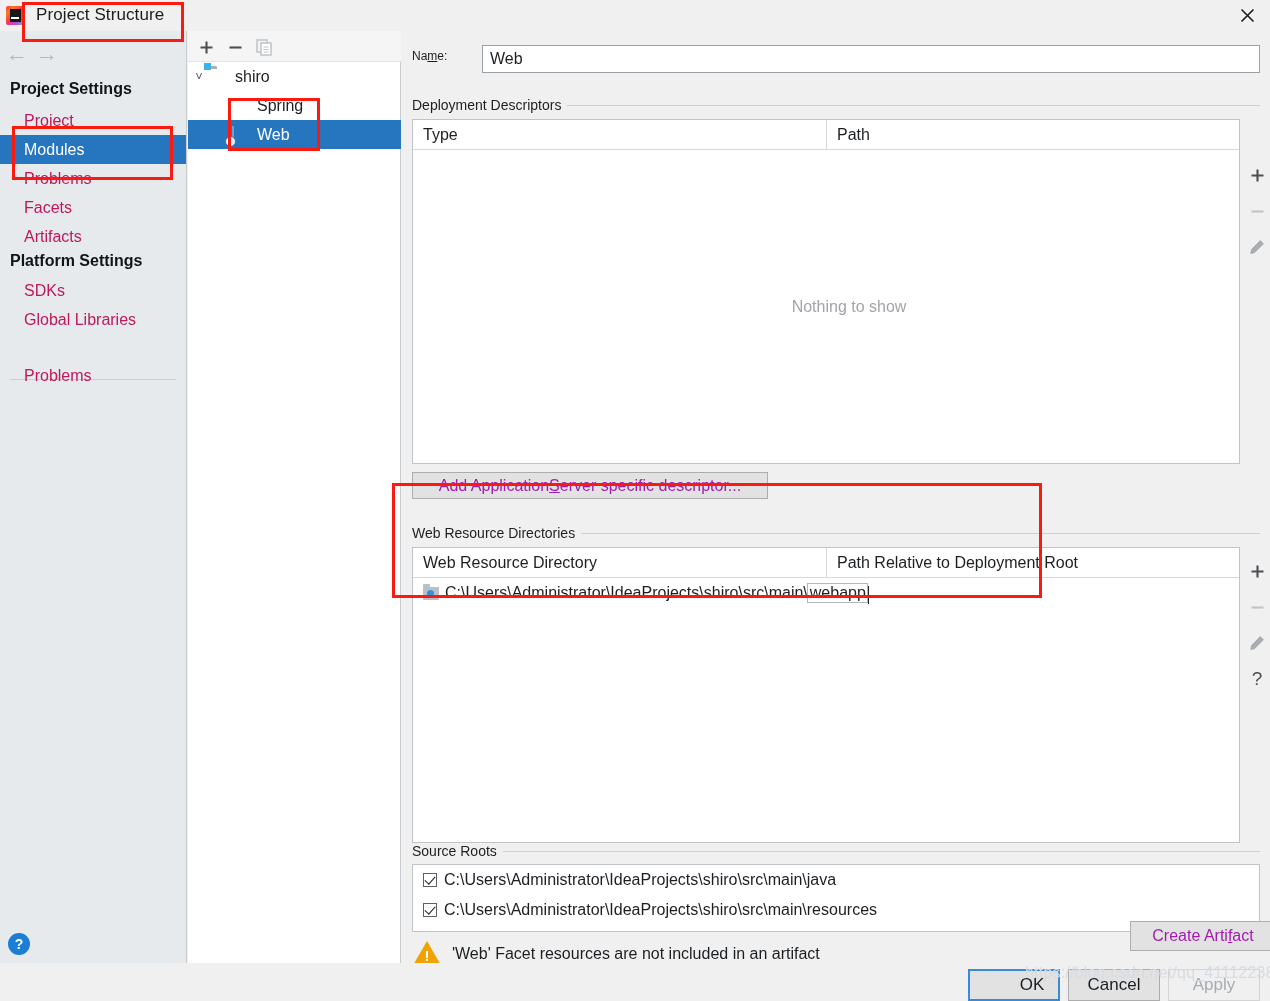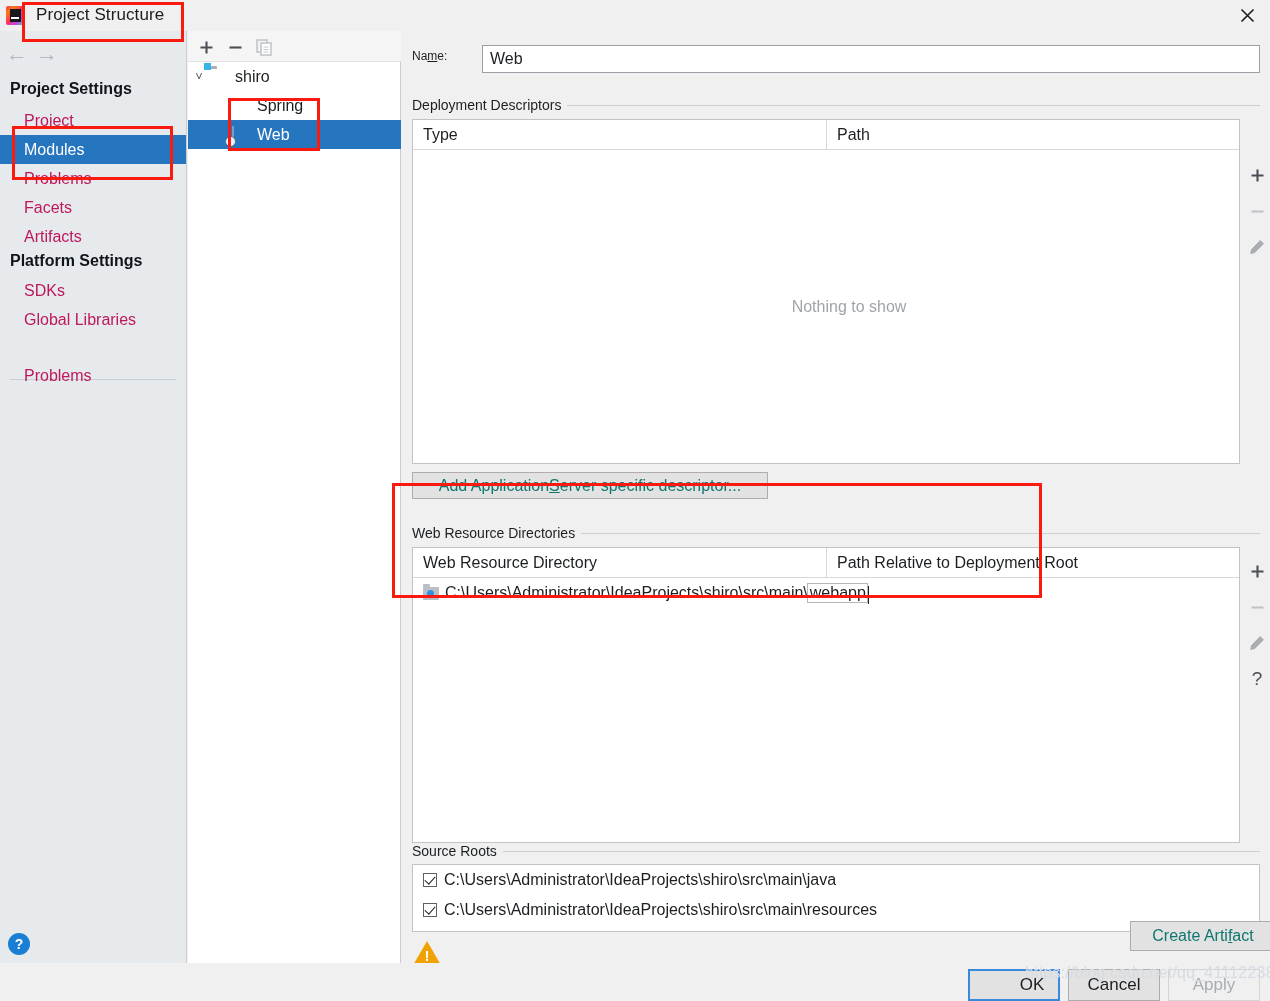--- a/index.html
+++ b/index.html
@@ -256,21 +256,21 @@
     width: 30px; height: 36px;
     display: flex; align-items: center; justify-content: center;
     cursor: pointer;
   }
 
   .btn {
     position: absolute;
     background: #e2e2e2;
     border: 1px solid #adadad;
     font-family: "Liberation Sans", sans-serif;
-    font-size: 16px; color: #0f766e;
+    font-size: 16px; color: #a21caf;
     display: flex; align-items: center; justify-content: center;
     cursor: pointer;
     white-space: nowrap;
   }
   .btn u { text-decoration: underline; }
 
   .wrd-row {
     height: 30px;
     display: flex; align-items: center;
     padding-left: 10px;
@@ -574,20 +574,21 @@
         <span>C:\Users\Administrator\IdeaProjects\shiro\src\main\java</span>
       </div>
       <div class="src-row">
         <span class="cb"></span>
         <span>C:\Users\Administrator\IdeaProjects\shiro\src\main\resources</span>
       </div>
     </div>
 
     <div class="warn-row">
       <span class="warn-tri"></span>
+      <span class="warn-text">'Web' Facet resources are not included in an artifact</span>
     </div>
 
     <div class="btn" style="left:728px; top:890px; width:146px; height:30px;">
         <span>Create Arti</span>
         <u>f</u>
         <span>act</span>
       </div>
   </div>
 
   <div class="bottombar">

